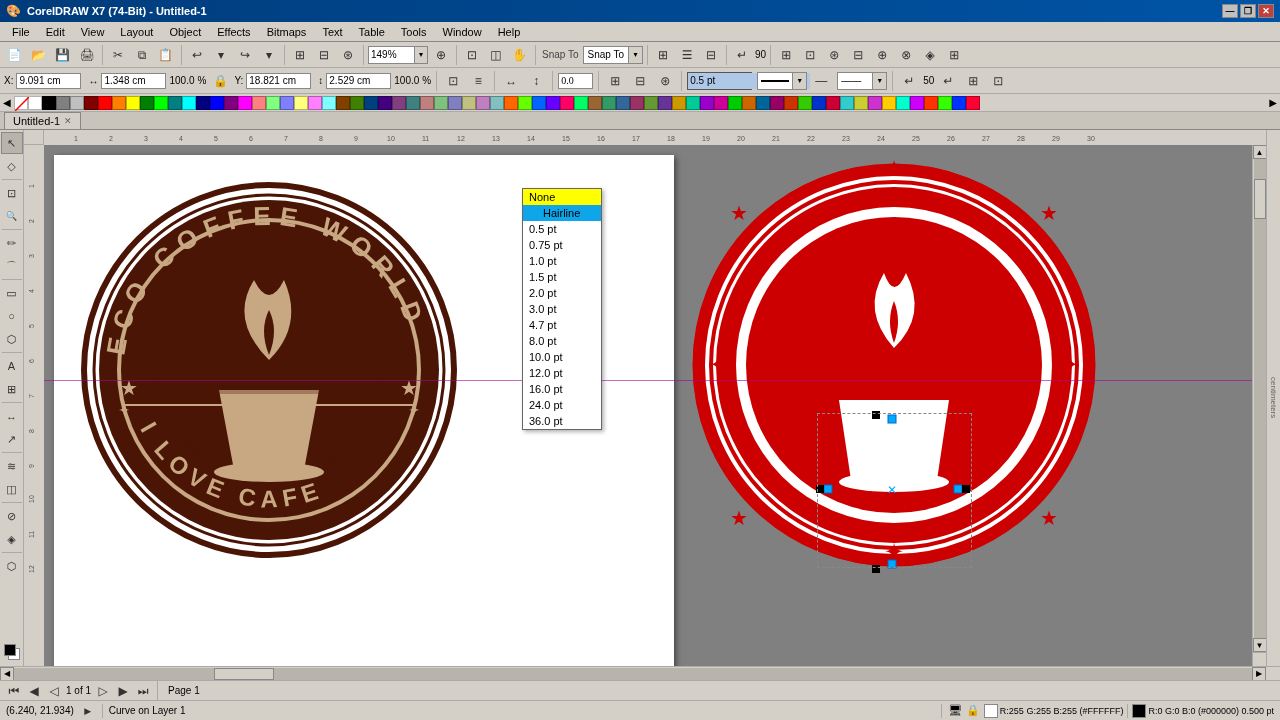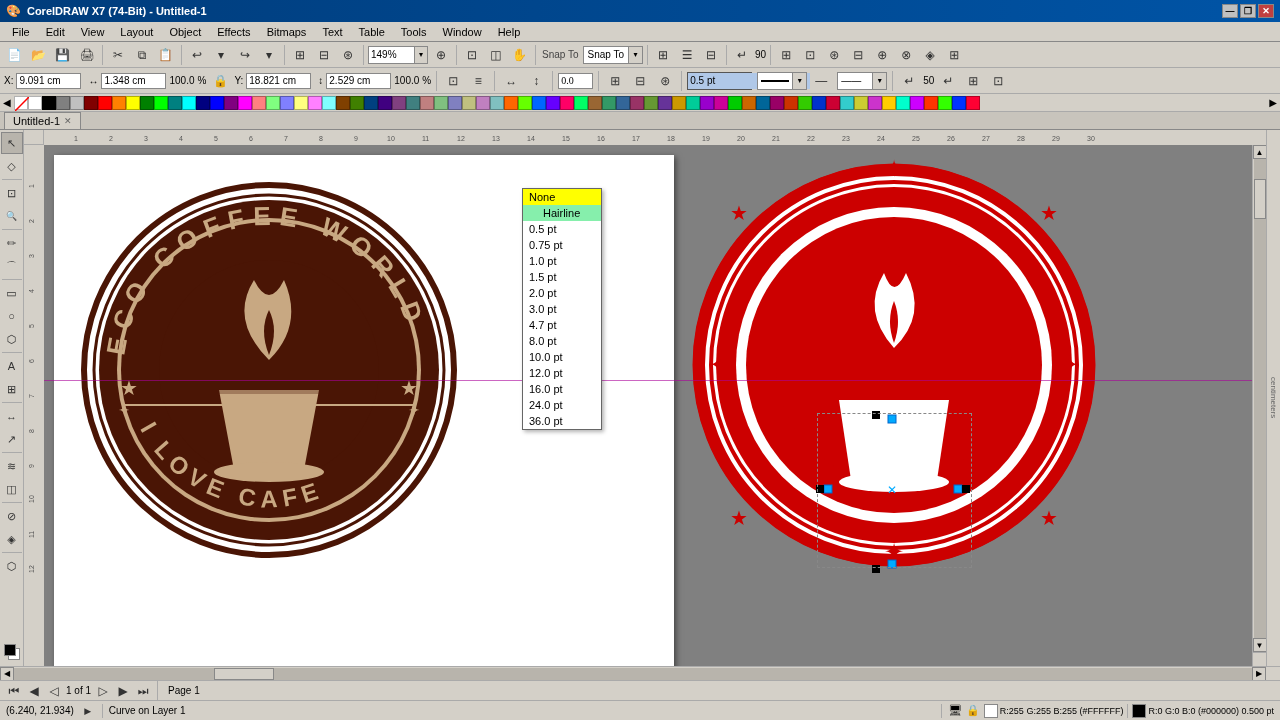--- a/index.html
+++ b/index.html
@@ -412,21 +412,21 @@
     </div>
     <div class="tb-sep"></div>
     <div class="tb-btn">↵</div>
     <span style="font-size:10px;">50</span>
     <div class="tb-btn">↵</div>
     <div class="tb-btn">⊞</div>
     <div class="tb-btn">⊡</div>
 
     <div id="dropdown">
       <div class="dd-item dd-selected" style="background:#ffff00;">None</div>
-      <div class="dd-item dd-highlighted" style="background:#86efac;padding-left:20px;">Hairline</div>
+      <div class="dd-item dd-highlighted" style="background:#0ea5e9;padding-left:20px;">Hairline</div>
       <div class="dd-item">0.5 pt</div>
       <div class="dd-item">0.75 pt</div>
       <div class="dd-item">1.0 pt</div>
       <div class="dd-item">1.5 pt</div>
       <div class="dd-item">2.0 pt</div>
       <div class="dd-item">3.0 pt</div>
       <div class="dd-item">4.7 pt</div>
       <div class="dd-item">8.0 pt</div>
       <div class="dd-item">10.0 pt</div>
       <div class="dd-item">12.0 pt</div>

